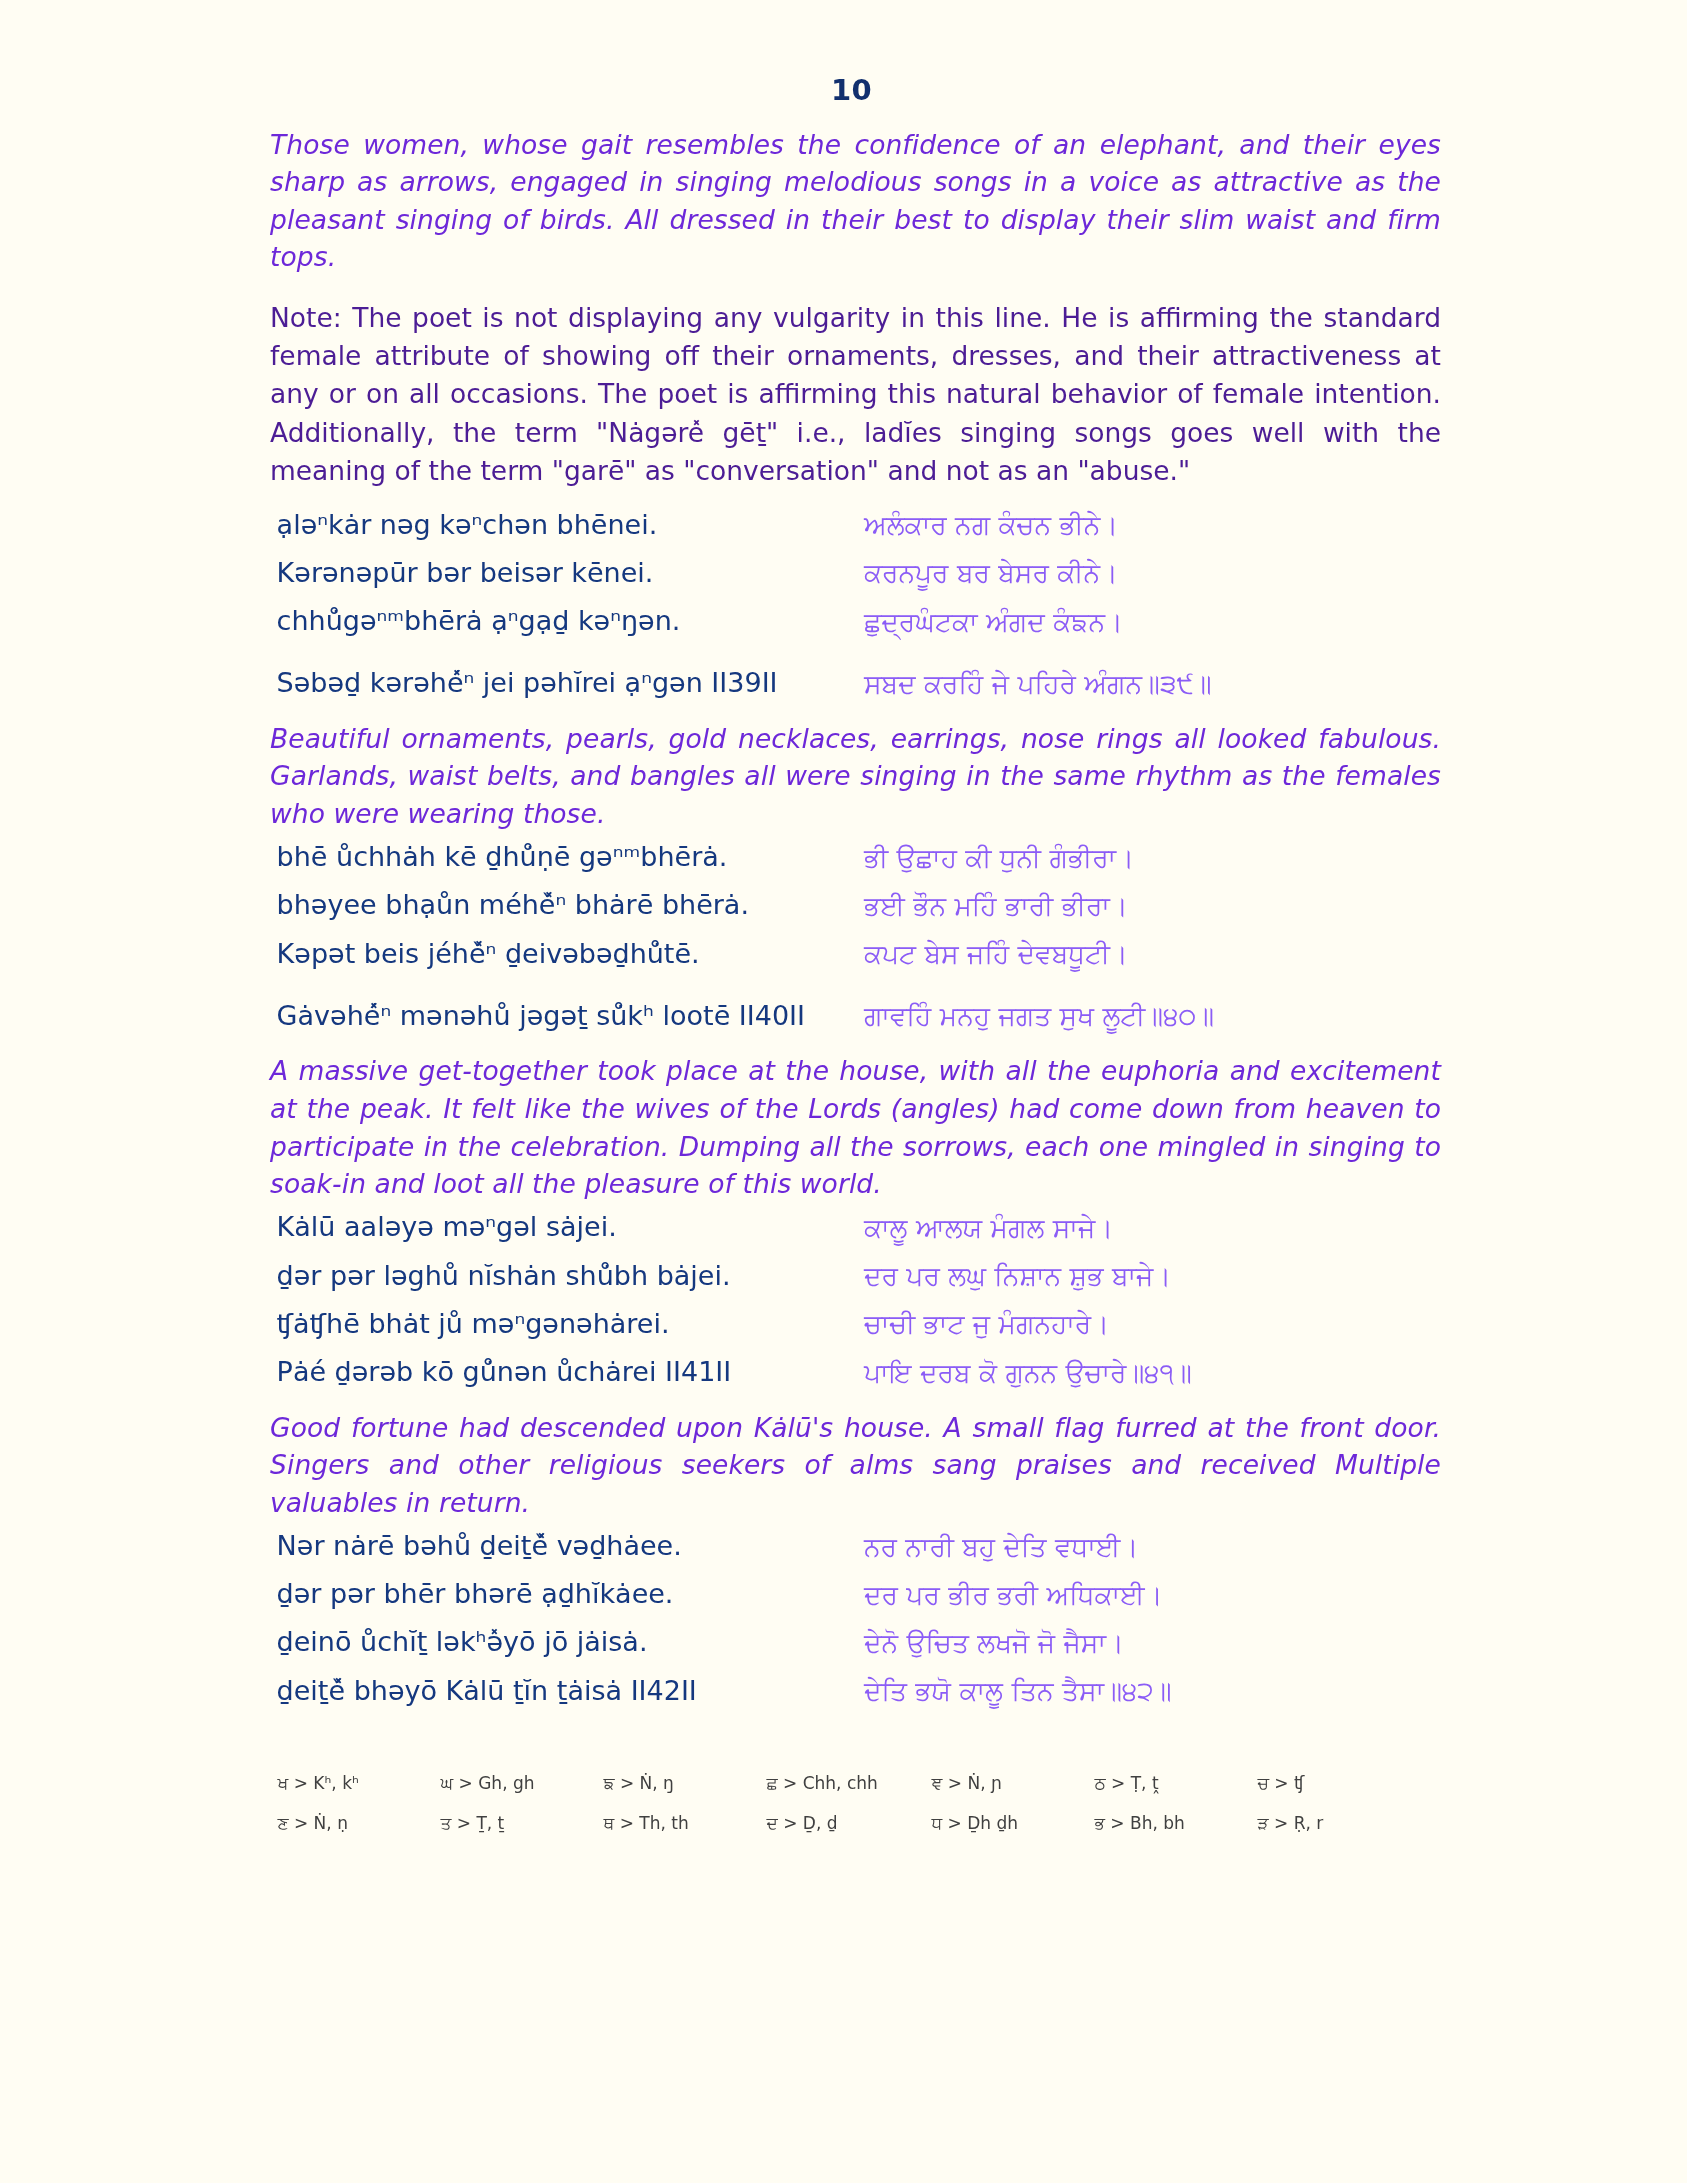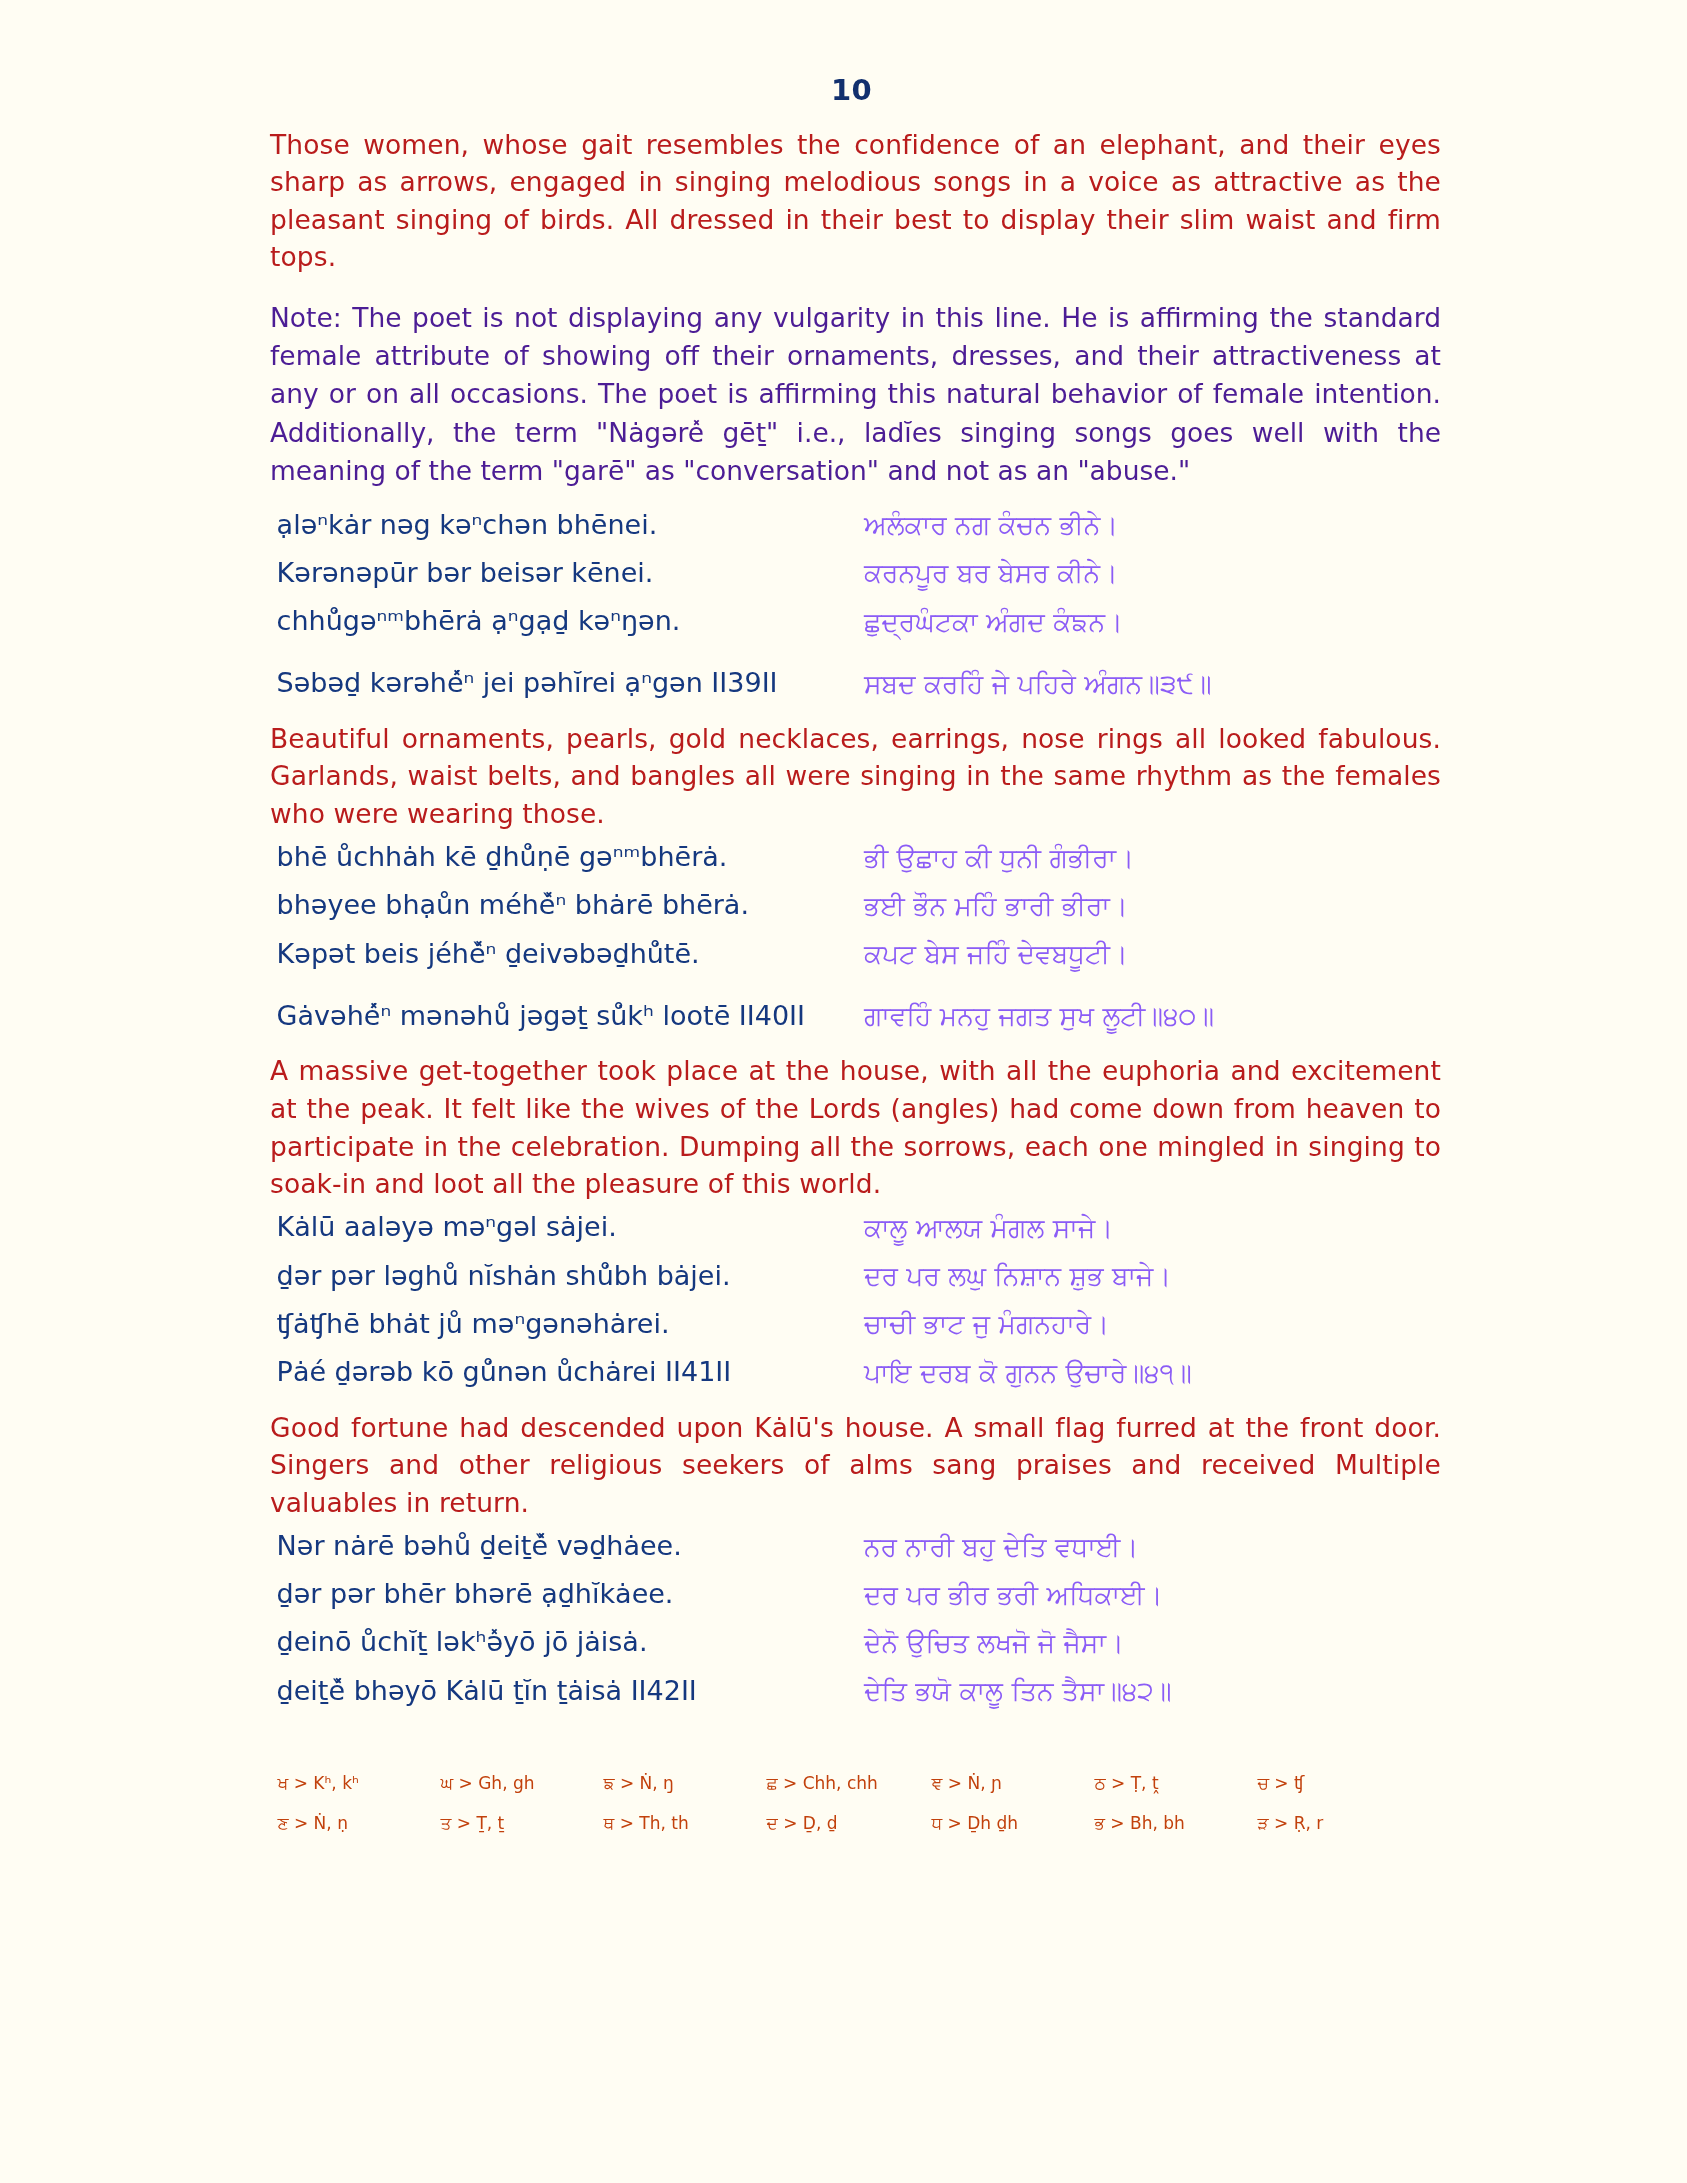--- a/index.html
+++ b/index.html
@@ -29,23 +29,24 @@
     font-weight: 600;
     margin-top: 73px;
     letter-spacing: 0.3px;
   }
   .content {
     margin: 0 auto;
     width: 1171px;
     padding-left: 8px;
   }
   .translation {
+    font-style: italic;
     font-size: 26.5px;
     line-height: 1.42;
-    color: #b91c1c;
+    color: #6d28d9;
     margin: 18.5px 0 5.3px 0;
     text-align: justify;
     letter-spacing: 0.1px;
   }
   .note {
     font-size: 26.5px;
     line-height: 1.45;
     color: #4c1d95;
     margin: 22.5px 0 16px 0;
     text-align: justify;
@@ -74,21 +75,21 @@
     padding-left: 5.3px;
   }
   .verse-row.tall .gurmukhi {
     align-self: center;
     padding-top: 14.6px;
   }
   .legend {
     margin: 64px auto 8px auto;
     width: 1164px;
     font-size: 17px;
-    color: #c2410c;
+    color: #404040;
     padding-left: 16px;
   }
   .legend-row {
     display: flex;
     margin-bottom: 20px;
   }
   .legend-cell {
     flex: 0 0 auto;
     width: 163px;
     white-space: nowrap;

